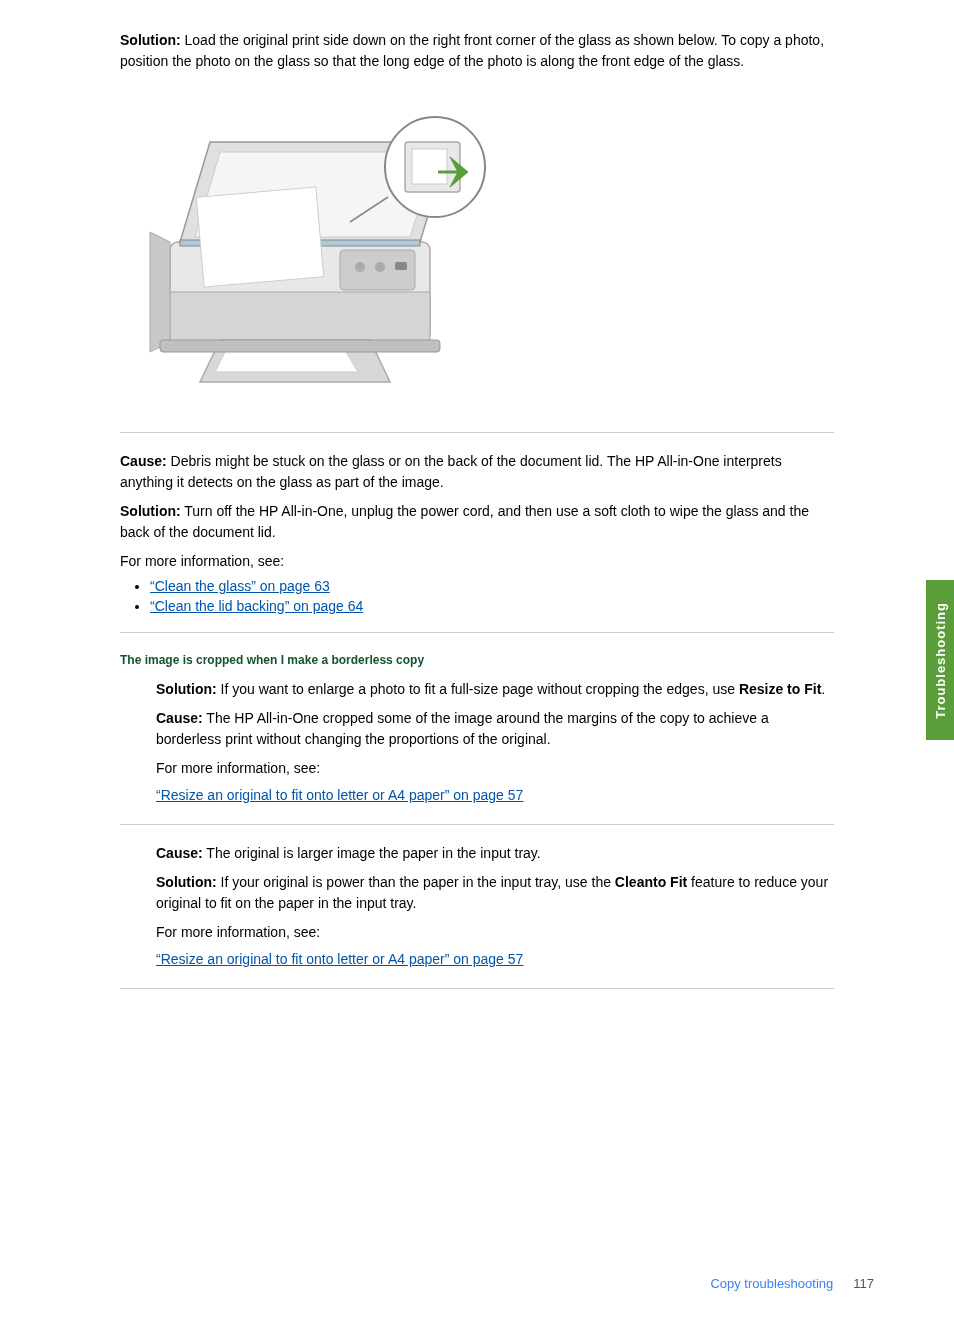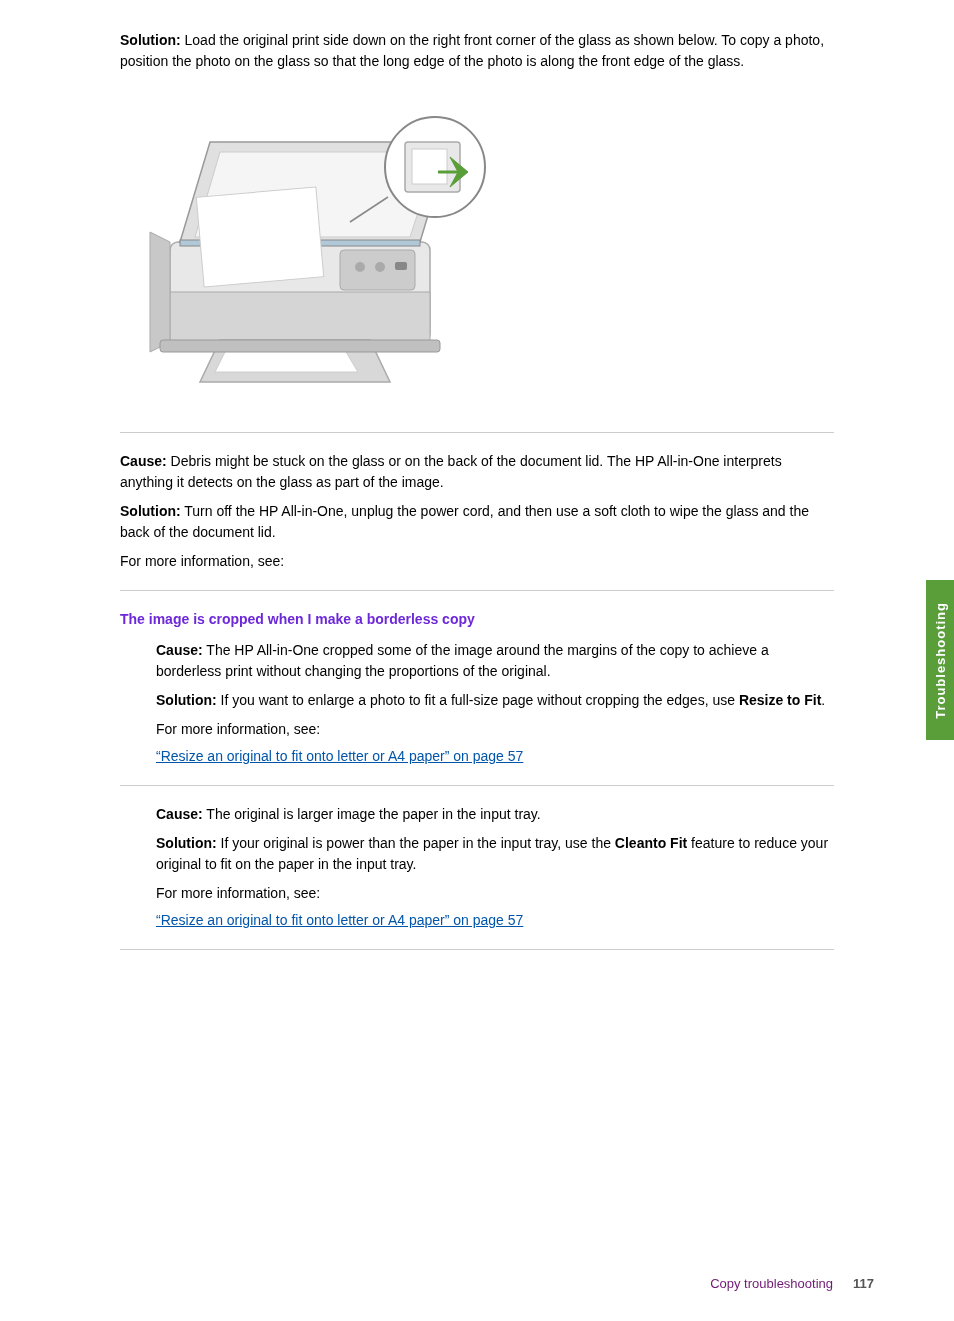--- a/index.html
+++ b/index.html
@@ -80,23 +80,23 @@
     }
 
     
     a {
       color: #0055aa;
       text-decoration: underline;
     }
 
     
     .section-heading {
-      color: #6d28d9;
+      color: #14532d;
       font-weight: bold;
-      font-size: 14px;
+      font-size: 12px;
       margin: 14px 0 10px 0;
     }
 
     
     ul.content-list {
       list-style: disc;
       margin-left: 30px;
       margin-bottom: 10px;
     }
 
@@ -110,26 +110,25 @@
       bottom: 30px;
       right: 80px;
       font-size: 13px;
       color: #555555;
       display: flex;
       align-items: center;
       gap: 20px;
     }
 
     .footer-text {
-      color: #701a75;
+      color: #3b82f6;
     }
 
     .footer-page {
       color: #555555;
-      font-weight: bold;
     }
 
     .indent {
       margin-left: 36px;
     }
 
     .for-more {
       margin-bottom: 6px;
     }
 
@@ -199,31 +198,39 @@
     <p>
       <span class="bold">Cause:</span><span>   Debris might be stuck on the glass or on the back of the document lid. The HP All-in-One interprets anything it detects on the glass as part of the image.</span>
     </p>
 
     <p>
       <span class="bold">Solution:</span><span>   Turn off the HP All-in-One, unplug the power cord, and then use a soft cloth to wipe the glass and the back of the document lid.</span>
     </p>
 
     <p class="for-more">For more information, see:</p>
 
+    <ul class="content-list">
+      <li>
+        <a href="#">“Clean the glass” on page 63</a>
+      </li>
+      <li>
+        <a href="#">“Clean the lid backing” on page 64</a>
+      </li>
+    </ul>
 
     <hr class="divider">
 
     <p class="section-heading">The image is cropped when I make a borderless copy</p>
 
     <div class="indent">
       <p>
+        <span class="bold">Solution:</span><span>   If you want to enlarge a photo to fit a full-size page without cropping the edges, use </span><span class="bold">Resize to Fit</span><span>.</span>
+      </p>
+      <p>
         <span class="bold">Cause:</span><span>   The HP All-in-One cropped some of the image around the margins of the copy to achieve a borderless print without changing the proportions of the original.</span>
-      </p>
-      <p>
-        <span class="bold">Solution:</span><span>   If you want to enlarge a photo to fit a full-size page without cropping the edges, use </span><span class="bold">Resize to Fit</span><span>.</span>
       </p>
       <p class="for-more">For more information, see:</p>
       <p class="link-line">
         <a href="#">“Resize an original to fit onto letter or A4 paper” on page 57</a>
       </p>
     </div>
 
     <hr class="divider">
 
     <div class="indent">

